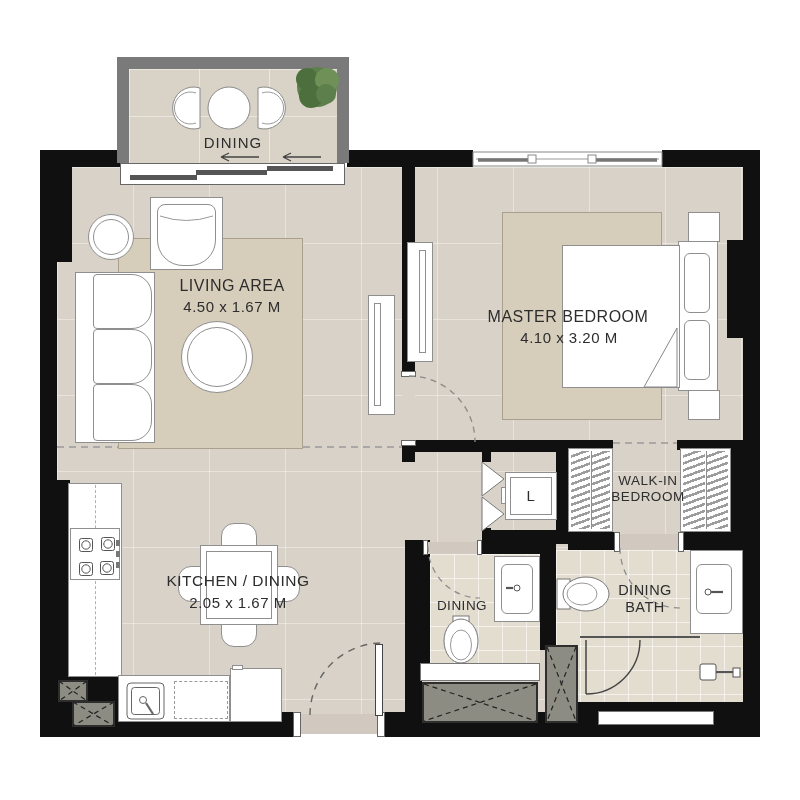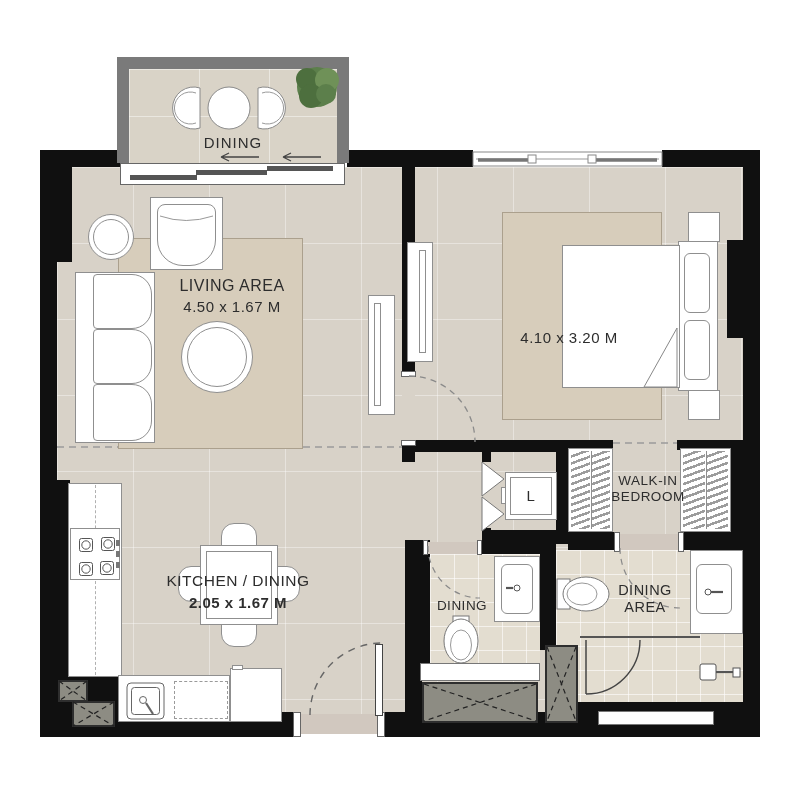--- a/index.html
+++ b/index.html
@@ -291,32 +291,33 @@
     </g>
 
     <path d="M160,216 Q186,225 213,216" fill="none" stroke="#999"></path>
   </svg>
 
   <div class="lbl" style="left:233px;top:143px;font-size:15px;letter-spacing:1px;">DINING</div>
 
   <div class="lbl" style="left:232px;top:286px;font-size:16px;">LIVING AREA</div>
   <div class="lbl" style="left:232px;top:307px;font-size:15px;">4.50 x 1.67 M</div>
 
+  <div class="lbl" style="left:568px;top:317px;font-size:16px;">MASTER BEDROOM</div>
   <div class="lbl" style="left:569px;top:338px;font-size:15px;">4.10 x 3.20 M</div>
 
   <div class="lbl" style="left:238px;top:581px;font-size:15.5px;">KITCHEN / DINING</div>
-  <div class="lbl" style="left:238px;top:603px;font-size:15px;font-weight:bold;">2.05 x 1.67 M</div>
+  <div class="lbl" style="left:238px;top:603px;font-size:15px;">2.05 x 1.67 M</div>
 
   <div class="lbl" style="left:648px;top:489px;font-size:13.5px;">
     <div>WALK-IN</div>
     <div>BEDROOM</div>
   </div>
 
   <div class="lbl" style="left:462px;top:606px;font-size:13.5px;">DINING</div>
 
   <div class="lbl" style="left:645px;top:599px;font-size:14.5px;">
     <div>DINING</div>
-    <div>AREA</div>
+    <div>BATH</div>
   </div>
 
   <div class="lbl" style="left:531px;top:496px;font-size:15px;">L</div>
 
 </div>
 
 </body></html>

